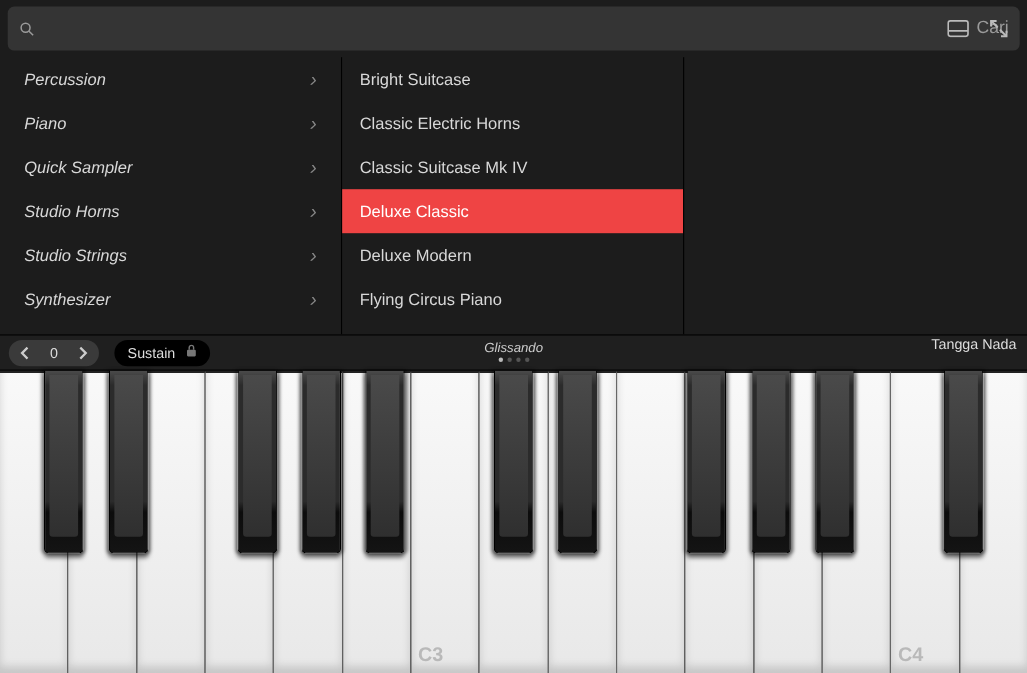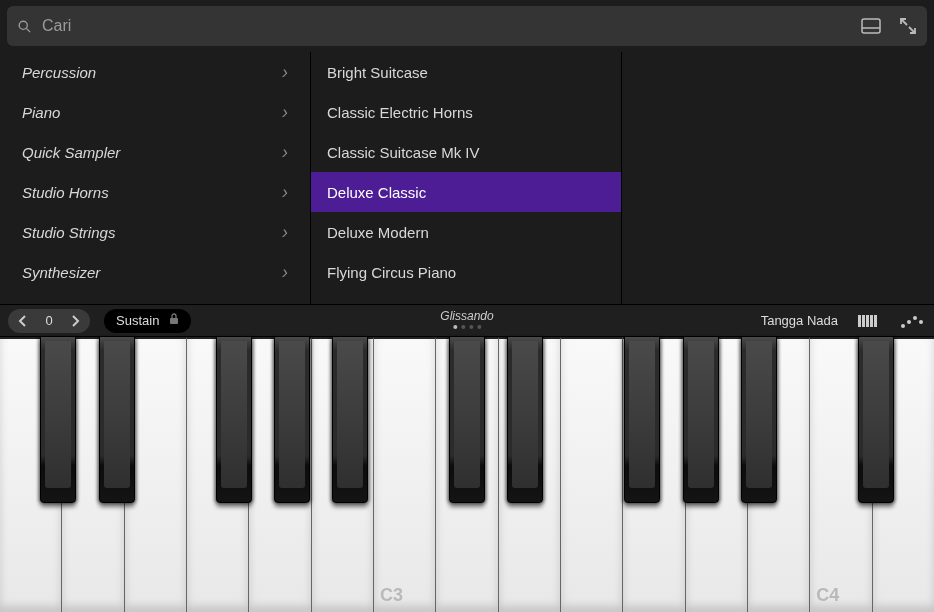--- a/index.html
+++ b/index.html
@@ -25,20 +25,21 @@
     position:relative;
   }
   .search-icon svg { width:15px; height:15px; display:block; }
   .search-input {
     flex: 1;
     background: transparent;
     border: none;
     color: #aaa;
     font-size: 16px;
     outline: none;
+    text-align: right;
   }
   .search-input::placeholder { color: #9a9a9a; }
   .top-right-icons {
     position:absolute;
     right:10px; top:50%; transform:translateY(-50%);
     display:flex; gap:18px; align-items:center;
   }
   .top-right-icons svg { display:block; }
 
   
@@ -66,21 +67,21 @@
   .preset-item {
     height:40px;
     display:flex;
     align-items:center;
     padding:0 16px;
     font-size:15px;
     color:#d8d8d8;
     cursor:pointer;
   }
   .preset-item.selected {
-    background:#4c1d95;
+    background:#ef4444;
     color:#fff;
   }
 
   
   .kbd-bar {
     background:#1f1f1f;
     height:32px;
     position:relative;
     display:flex;
     align-items:center;
@@ -124,21 +125,21 @@
     font-size:12px;
     color:#ccc;
     font-style:italic;
   }
   .dots { display:flex; gap:4px; justify-content:center; margin-top:2px;}
   .dots span { width:4px; height:4px; border-radius:50%; background:#555; display:block;}
   .dots span.active { background:#bbb; }
   .right-ctrls {
     position:absolute; right:10px; top:0; height:100%;
     display:flex; align-items:center; gap:20px;
-    font-size:13px; color:#ddd;
+    font-size:13px; color:#ddd;flex-direction:column;
   }
   .right-ctrls svg { display:block; }
 
   
   .keyboard {
     position:relative;
     height:276px;
     width:934px;
     background:#1a1a1a;
     border-top:1px solid #000;

